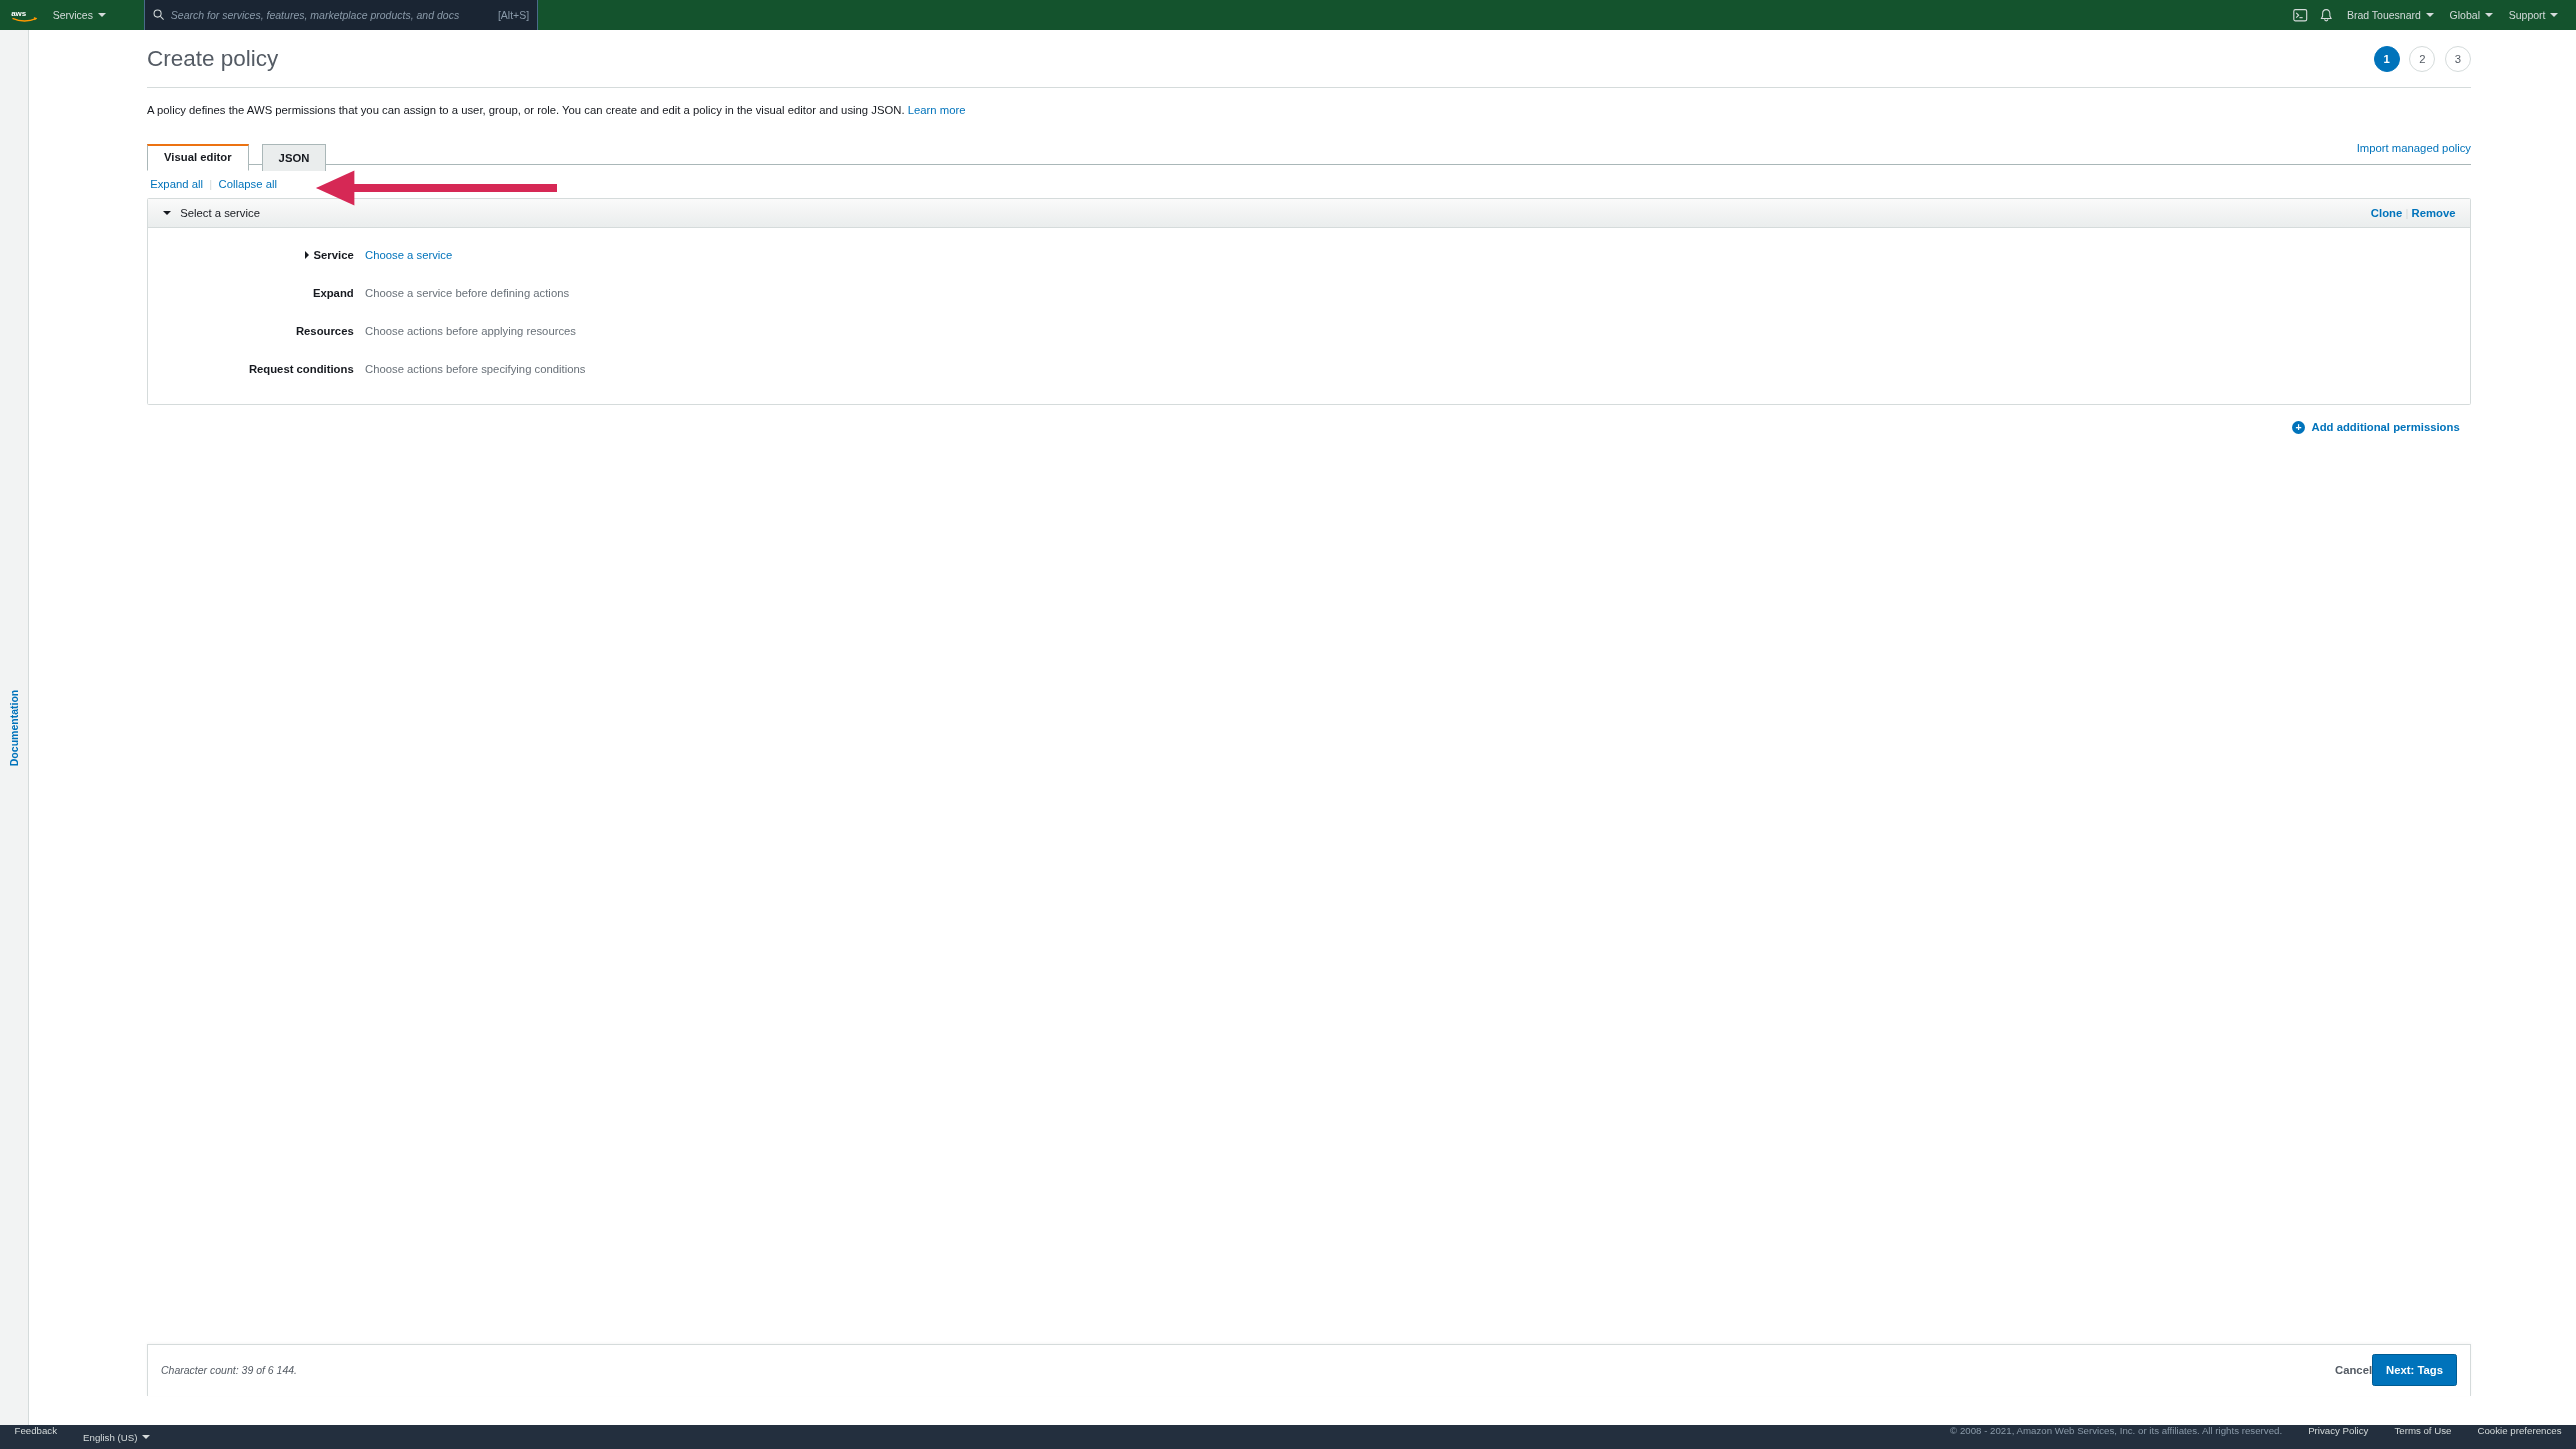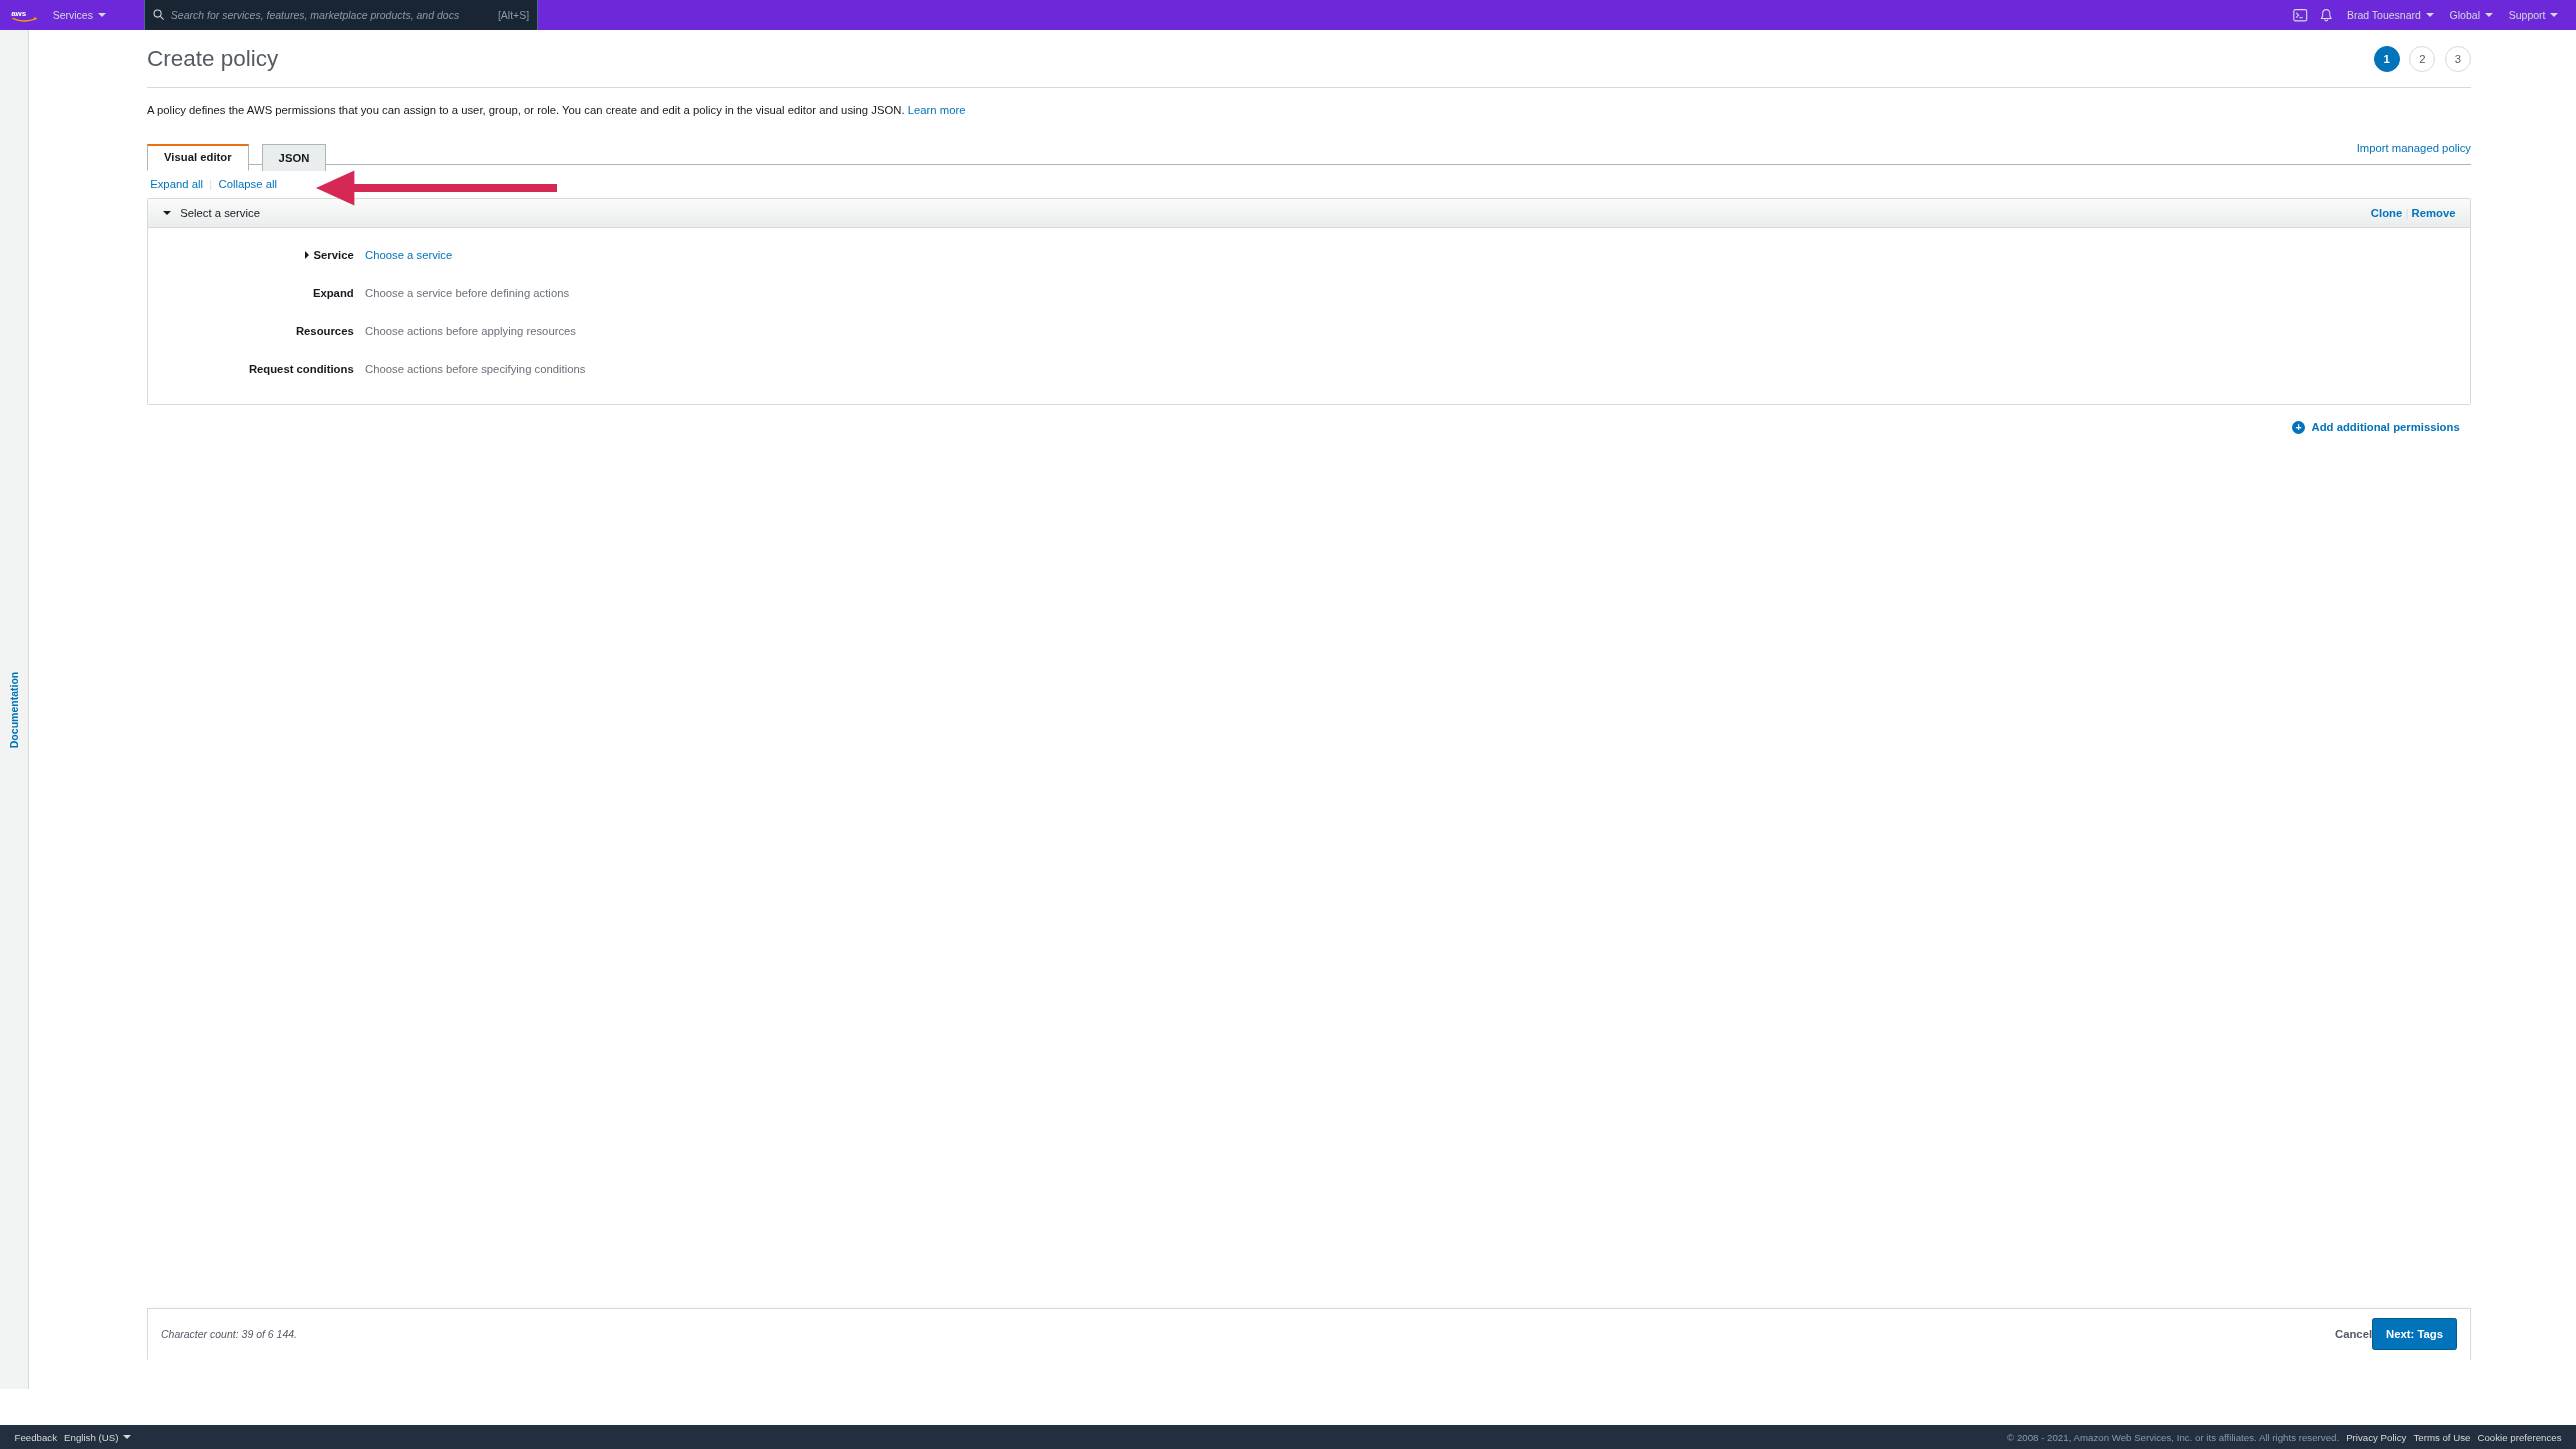--- a/index.html
+++ b/index.html
@@ -2,21 +2,21 @@
 <html><head>
 <meta charset="utf-8">
 <style>
   * { box-sizing: border-box; margin: 0; padding: 0; }
   html, body { width: 100%; height: 100%; font-family: "Amazon Ember", "Helvetica Neue", Arial, sans-serif; font-size: 11.3px; color: #16191f; }
   body { display: flex; flex-direction: column; background: #fff; }
 
   
   .topnav {
     height: 30px;
-    background: #6d28d9;
+    background: #14532d;
     display: flex;
     align-items: center;
     padding: 0 11.3px;
     color: #d5dbdb;
     gap: 8px;
   }
   .logo { display: flex; align-items: center; gap: 4.8px; cursor: pointer; }
   .logo svg { height: 16px; }
   .nav-item { display: flex; align-items: center; gap: 4.8px; cursor: pointer; font-size: 10.5px; color: #d5dbdb; padding: 0 6.4px; }
   .caret-down {
@@ -182,21 +182,21 @@
   .action-bar .spacer { flex: 1; }
   .btn-cancel { color: #545b64; font-weight: 700; cursor: pointer; font-size: 11.3px; }
   .btn-primary {
     background: #0073bb; color: #fff; border: 0.8px solid #005b92;
     padding: 9px 13px; border-radius: 2.4px; font-weight: 700; cursor: pointer; font-size: 11.3px;
   }
 
   
   .footer {
     height: 24px; background: #232f3e; color: #d5dbdb;
-    display: flex; align-items: center; padding: 0 14.5px; font-size: 9.7px; gap: 7px; margin-top: 36px;
+    display: flex; padding: 0 14.5px; font-size: 9.7px; gap: 26px;
   }
   .footer .nav-item { font-size: 9.7px; padding: 0; }
   .footer-spacer { flex: 1; }
   .footer a { color: #d5dbdb; text-decoration: none; cursor: pointer; }
   .footer .muted { color: #8a9aa9; }
 
   
   .content::-webkit-scrollbar { width: 9.7px; }
   .content::-webkit-scrollbar-thumb { background: #c1c7cd; border-radius: 4.8px; }
 </style>

